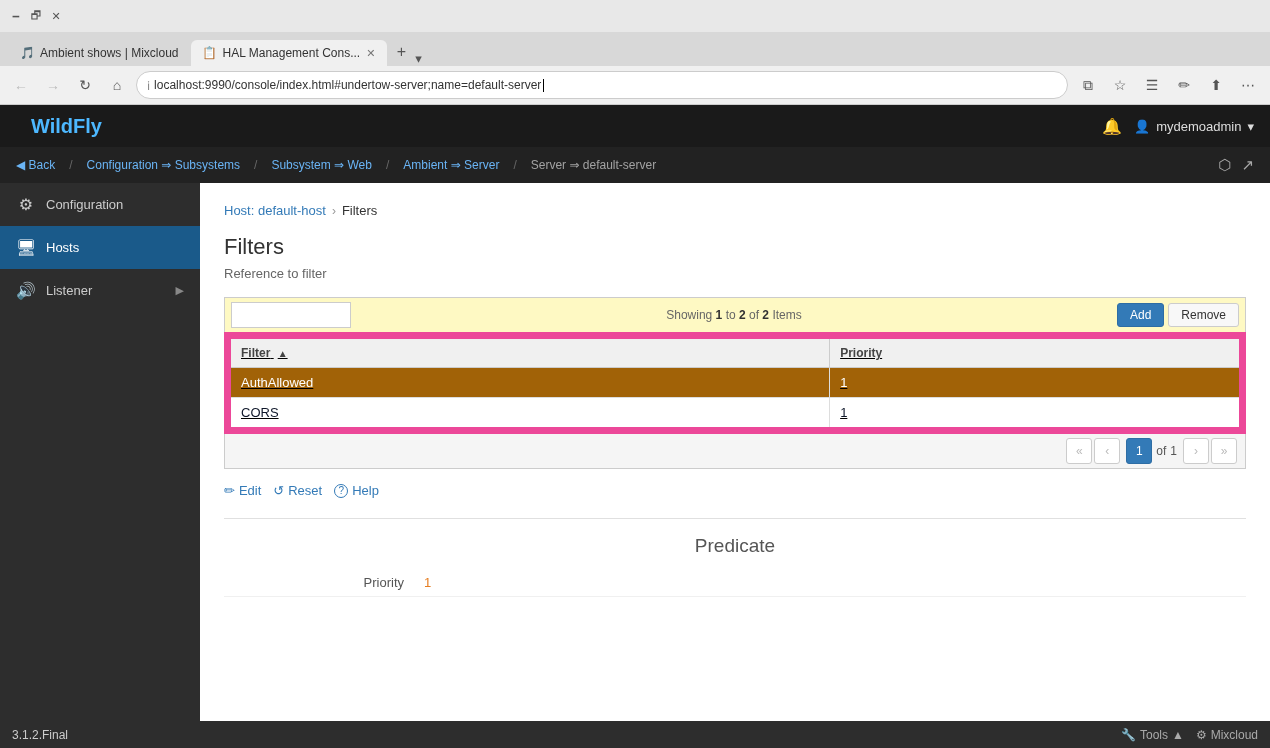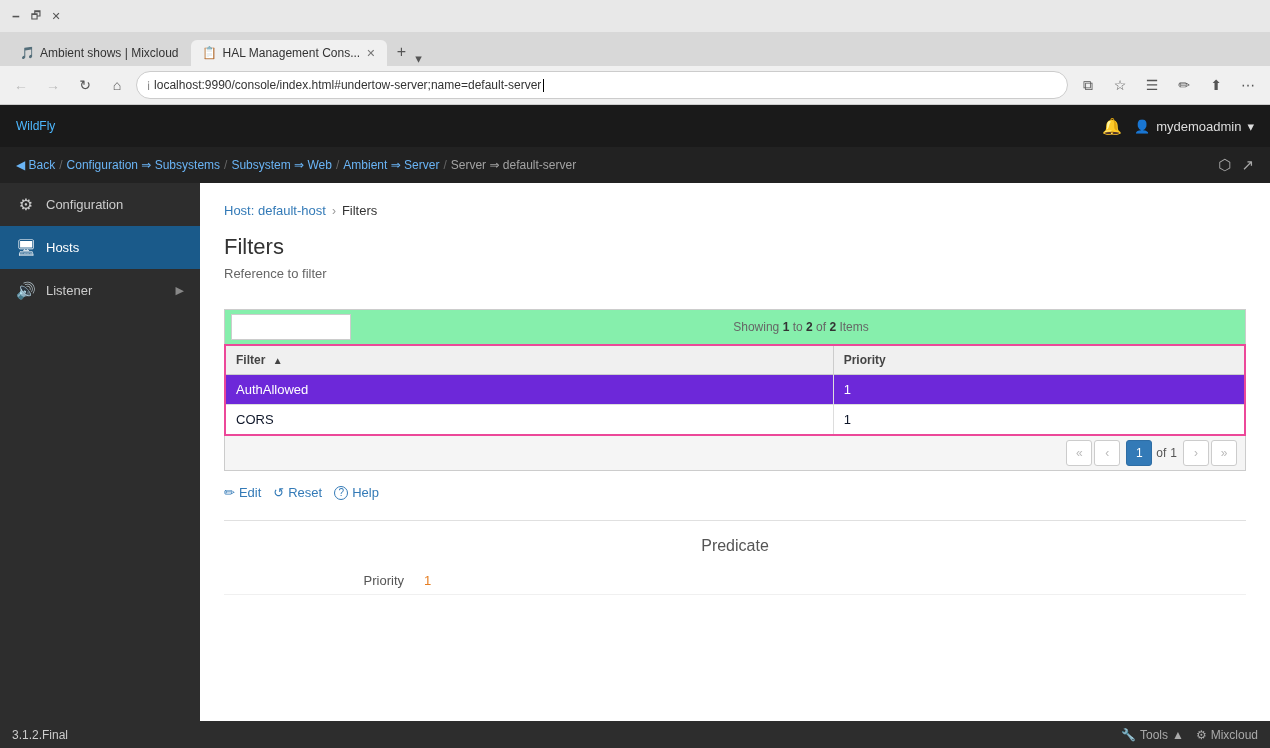--- a/index.html
+++ b/index.html
@@ -23,28 +23,28 @@
     .browser-address-input { flex: 1; height: 28px; border: 1px solid #ccc; border-radius: 14px; padding: 0 10px; font-size: 12px; background: #fff; color: #333; display: flex; align-items: center; }
     .browser-address-cursor { display: inline-block; width: 1px; height: 13px; background: #000; margin-left: 2px; }
     .browser-right-icons { display: flex; gap: 4px; }
     .browser-icon-btn { width: 28px; height: 28px; display: flex; align-items: center; justify-content: center; color: #555; cursor: pointer; border-radius: 50%; font-size: 14px; }
 
     
     .app { display: flex; flex-direction: column; height: calc(748px - 104px); }
 
     
     .topbar { background: #1a1a1a; color: #eee; display: flex; align-items: center; justify-content: space-between; padding: 0 16px; height: 42px; }
-    .topbar-brand { font-size: 12px; font-weight: normal; }
+    .topbar-brand { font-size: 20px; font-weight: bold; margin-left: 15px; }
     .topbar-brand span { color: #4db8ff; }
     .topbar-right { display: flex; align-items: center; gap: 12px; }
     .topbar-bell { font-size: 16px; color: #aaa; cursor: pointer; }
     .topbar-user { display: flex; align-items: center; gap: 6px; color: #ddd; cursor: pointer; font-size: 13px; }
 
     
-    .breadcrumb-bar { background: #222; color: #aaa; display: flex; align-items: center; padding: 0 16px; height: 36px; font-size: 12px; gap: 4px; }
+    .breadcrumb-bar { background: #222; color: #aaa; display: flex; align-items: center; padding: 0 16px; height: 36px; font-size: 12px; gap: 14px; }
     .breadcrumb-back { color: #6ab4f5; cursor: pointer; display: flex; align-items: center; gap: 3px; }
     .breadcrumb-sep { color: #666; }
     .breadcrumb-item { color: #aaa; }
     .breadcrumb-item.link { color: #6ab4f5; cursor: pointer; display: flex; align-items: center; gap: 3px; }
     .breadcrumb-icons { margin-left: auto; display: flex; gap: 10px; color: #aaa; font-size: 15px; }
 
     
     .main { display: flex; flex: 1; overflow: hidden; }
 
     
@@ -61,55 +61,55 @@
     
     .inner-breadcrumb { display: flex; align-items: center; gap: 6px; font-size: 13px; margin-bottom: 16px; }
     .inner-breadcrumb a { color: #337ab7; text-decoration: none; cursor: pointer; }
     .inner-breadcrumb-sep { color: #999; font-size: 12px; }
     .inner-breadcrumb-current { color: #333; }
 
     
     .page-title { font-size: 22px; font-weight: 300; color: #333; margin-bottom: 6px; }
 
     
-    .page-subtitle { font-size: 13px; color: #666; margin-bottom: 28px; }
-
-    
-    .table-toolbar { display: flex; align-items: center; border: 1px solid #ccc; border-bottom: none; background: #86efac; }
+    .page-subtitle { font-size: 13px; color: #666; margin-bottom: 16px; }
+
+    
+    .table-toolbar { display: flex; align-items: center; border: 1px solid #ccc; border-bottom: none; background: #fef9c3; }
     .table-search { padding: 4px 6px; }
     .table-search input { height: 26px; border: 1px solid #ccc; padding: 2px 6px; font-size: 12px; width: 120px; }
     .table-showing { flex: 1; text-align: center; font-size: 12px; color: #666; }
     .table-showing strong { color: #333; font-weight: bold; }
     .table-buttons { display: flex; gap: 4px; padding: 4px 6px; }
     .btn { padding: 4px 12px; font-size: 12px; border: 1px solid #ccc; background: #f8f8f8; cursor: pointer; border-radius: 3px; color: #333; }
     .btn-primary { background: #337ab7; color: #fff; border-color: #2e6da4; }
 
     
-    .data-table { width: 100%; border-collapse: collapse; border: 2px solid #ec4899; }
+    .data-table { width: 100%; border-collapse: collapse; border: 7px solid #ec4899; text-decoration: underline; }
     .data-table th { background: #f0f0f0; border: 1px solid #ccc; padding: 7px 10px; text-align: left; font-size: 12px; font-weight: 600; color: #444; }
     .data-table th.sortable { cursor: pointer; }
     .data-table th .sort-arrow { margin-left: 4px; font-size: 10px; }
     .data-table td { border: 1px solid #ddd; padding: 7px 10px; font-size: 13px; color: #0f172a; }
-    .data-table tr.selected td { background: #6d28d9; color: #fff; }
+    .data-table tr.selected td { background: #a16207; color: #fff; }
 
     
     .pagination-bar { display: flex; align-items: center; justify-content: flex-end; border: 1px solid #ccc; border-top: none; background: #f5f5f5; padding: 4px 8px; gap: 2px; }
     .pag-btn { width: 26px; height: 26px; display: flex; align-items: center; justify-content: center; border: 1px solid #ccc; background: #fff; cursor: pointer; font-size: 12px; color: #555; border-radius: 3px; }
     .pag-btn.disabled { color: #bbb; cursor: default; }
     .pag-btn.current { background: #337ab7; color: #fff; border-color: #2e6da4; }
     .pag-input { display: flex; align-items: center; gap: 4px; font-size: 12px; color: #555; margin: 0 4px; }
     .pag-input span { }
 
     
     .action-bar { display: flex; align-items: center; gap: 12px; margin-top: 14px; margin-bottom: 20px; }
     .action-link { display: flex; align-items: center; gap: 4px; color: #337ab7; cursor: pointer; font-size: 13px; text-decoration: none; }
 
     
     .detail-section { border-top: 1px solid #e0e0e0; padding-top: 16px; }
-    .detail-title { font-size: 16px; font-weight: 500; color: #555; text-align: center; margin-bottom: 12px; }
+    .detail-title { font-size: 19px; font-weight: 500; color: #555; text-align: center; margin-bottom: 12px; }
     .detail-row { display: flex; align-items: center; padding: 6px 0; border-bottom: 1px solid #f0f0f0; }
     .detail-label { width: 200px; text-align: right; padding-right: 20px; color: #555; font-size: 13px; }
     .detail-value { color: #e67e22; font-size: 13px; }
 
     
     .statusbar { background: #2d2d2d; color: #ccc; display: flex; align-items: center; justify-content: space-between; padding: 0 12px; height: 28px; font-size: 12px; }
     .statusbar-left { display: flex; align-items: center; gap: 6px; }
     .statusbar-right { display: flex; align-items: center; gap: 12px; }
     .statusbar-tools { display: flex; align-items: center; gap: 4px; color: #aaa; cursor: pointer; }
     .statusbar-settings { display: flex; align-items: center; gap: 4px; color: #aaa; cursor: pointer; }
@@ -224,20 +224,24 @@
         <h1 class="page-title">Filters</h1>
         <p class="page-subtitle">Reference to filter</p>
 
         <div class="table-toolbar">
           <div class="table-search">
             <input type="text" style="">
           </div>
           <div class="table-showing">
             <span>Showing </span><strong>1</strong><span> to </span><strong>2</strong><span> of </span><strong>2</strong><span> Items</span>
           </div>
+          <div class="table-buttons">
+            <button class="btn btn-primary">Add</button>
+            <button class="btn">Remove</button>
+          </div>
         </div>
 
         <table class="data-table">
           <thead>
             <tr>
               <th class="sortable">
                 <span>Filter</span>
                 <span class="sort-arrow">▲</span>
               </th>
               <th>

